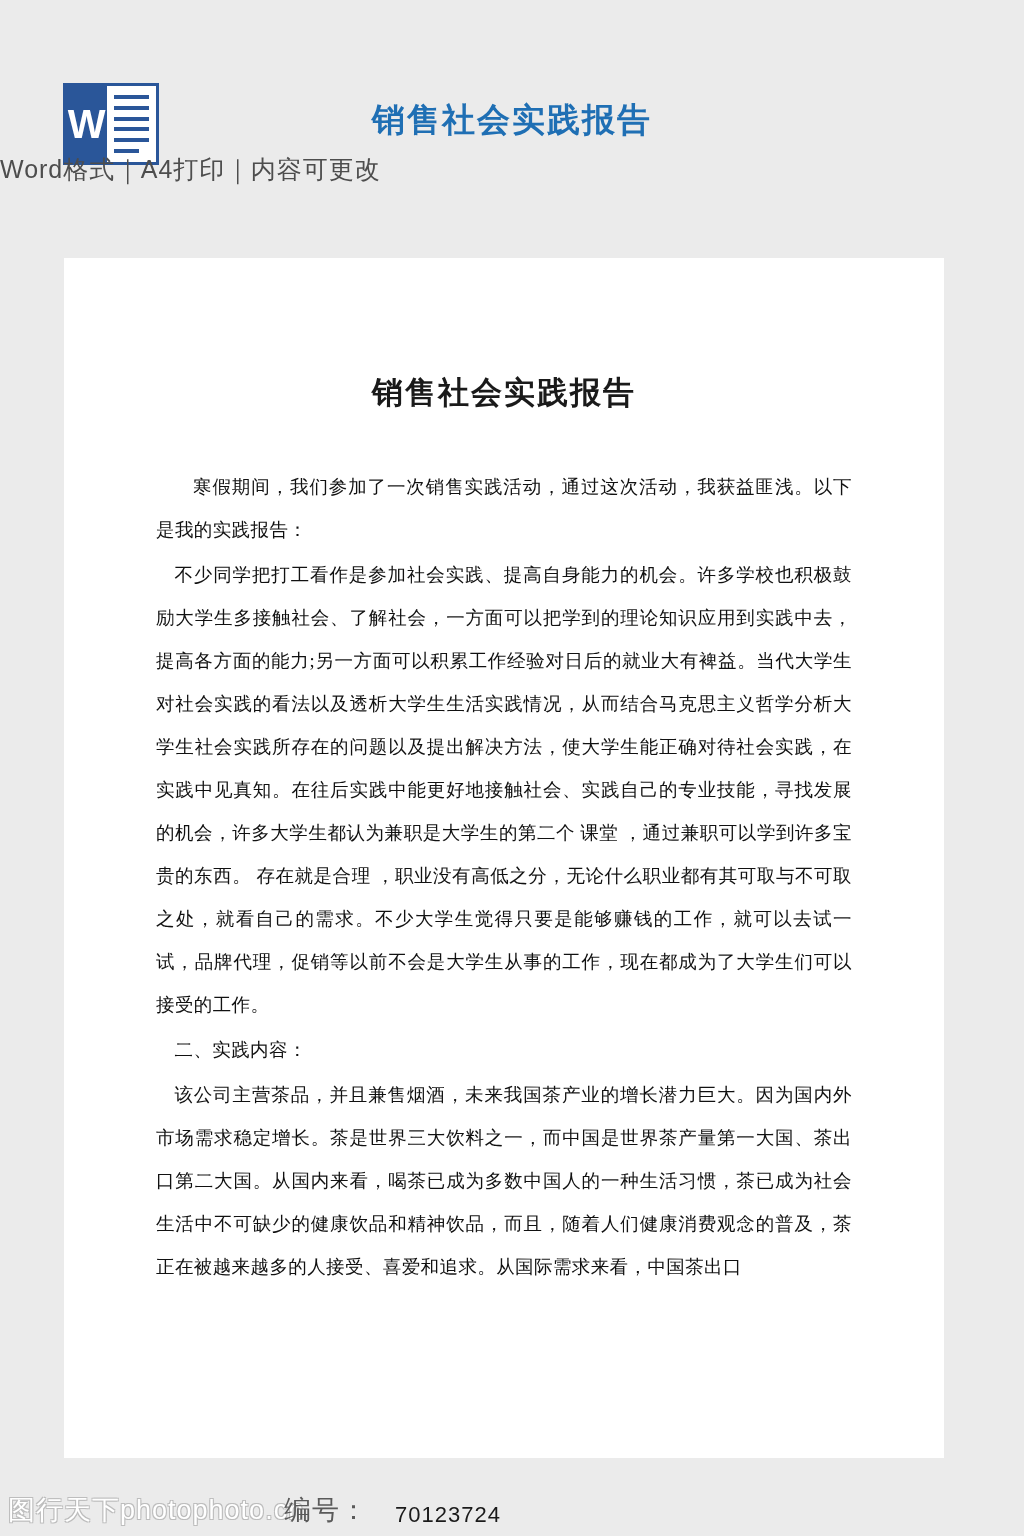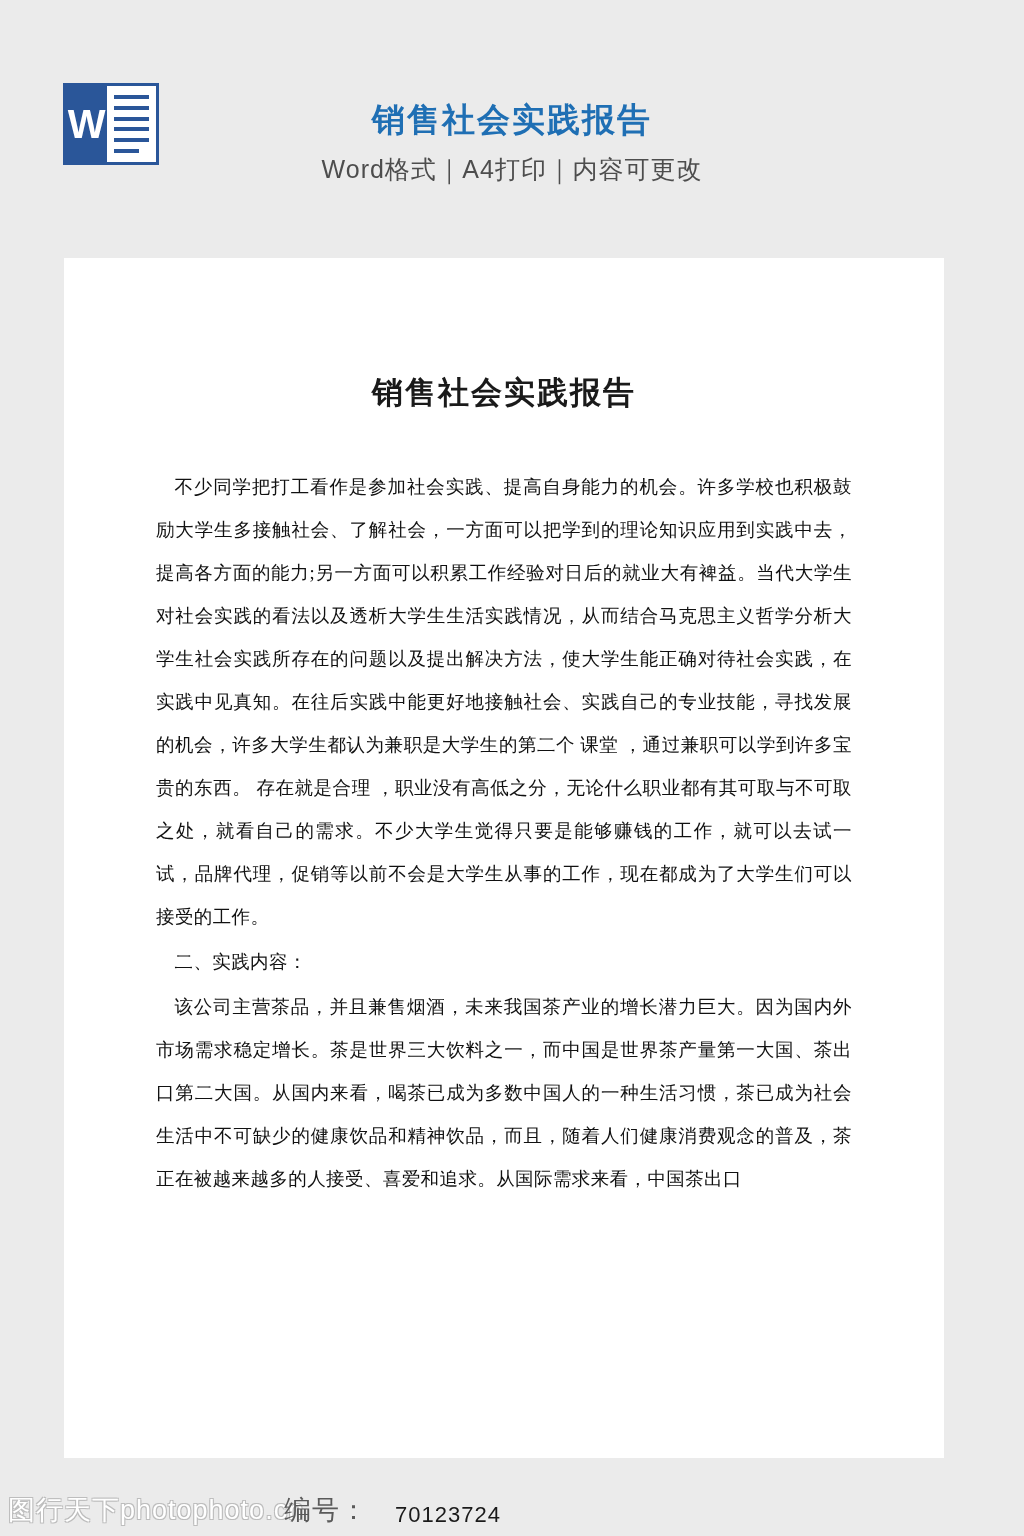--- a/index.html
+++ b/index.html
@@ -72,21 +72,20 @@
     font-weight: bold;
     font-size: 33px;
     color: #1f6fb4;
     letter-spacing: 2px;
   }
   .banner-sub {
     position: absolute;
     left: 0;
     top: 153px;
     width: 1024px;
-    text-align: center;
     font-family: "Liberation Sans", sans-serif;
     font-size: 25px;
     color: #4d4d4d;
     letter-spacing: 1px;
   }
 
   
   .page {
     position: absolute;
     left: 64px;
@@ -178,20 +177,21 @@
     </div>
   </div>
 
   <div class="banner-title">销售社会实践报告</div>
   <div class="banner-sub">Word格式｜A4打印｜内容可更改</div>
 </div>
 
 <div class="page">
   <div class="doc-title">销售社会实践报告</div>
 
+  <p class="para indent2">寒假期间，我们参加了一次销售实践活动，通过这次活动，我获益匪浅。以下是我的实践报告：</p>
   <p class="para indent1">不少同学把打工看作是参加社会实践、提高自身能力的机会。许多学校也积极鼓励大学生多接触社会、了解社会，一方面可以把学到的理论知识应用到实践中去，提高各方面的能力;另一方面可以积累工作经验对日后的就业大有裨益。当代大学生对社会实践的看法以及透析大学生生活实践情况，从而结合马克思主义哲学分析大学生社会实践所存在的问题以及提出解决方法，使大学生能正确对待社会实践，在实践中见真知。在往后实践中能更好地接触社会、实践自己的专业技能，寻找发展的机会，许多大学生都认为兼职是大学生的第二个 课堂 ，通过兼职可以学到许多宝贵的东西。 存在就是合理 ，职业没有高低之分，无论什么职业都有其可取与不可取之处，就看自己的需求。不少大学生觉得只要是能够赚钱的工作，就可以去试一试，品牌代理，促销等以前不会是大学生从事的工作，现在都成为了大学生们可以接受的工作。</p>
   <p class="para indent1">二、实践内容：</p>
   <p class="para indent1">该公司主营茶品，并且兼售烟酒，未来我国茶产业的增长潜力巨大。因为国内外市场需求稳定增长。茶是世界三大饮料之一，而中国是世界茶产量第一大国、茶出口第二大国。从国内来看，喝茶已成为多数中国人的一种生活习惯，茶已成为社会生活中不可缺少的健康饮品和精神饮品，而且，随着人们健康消费观念的普及，茶正在被越来越多的人接受、喜爱和追求。从国际需求来看，中国茶出口</p>
 </div>
 
 <div class="footer">
   <div class="footer-text">图行天下photophoto.cn</div>
   <div class="footer-id">编号：</div>
   <div class="footer-num">70123724</div>
 </div>

